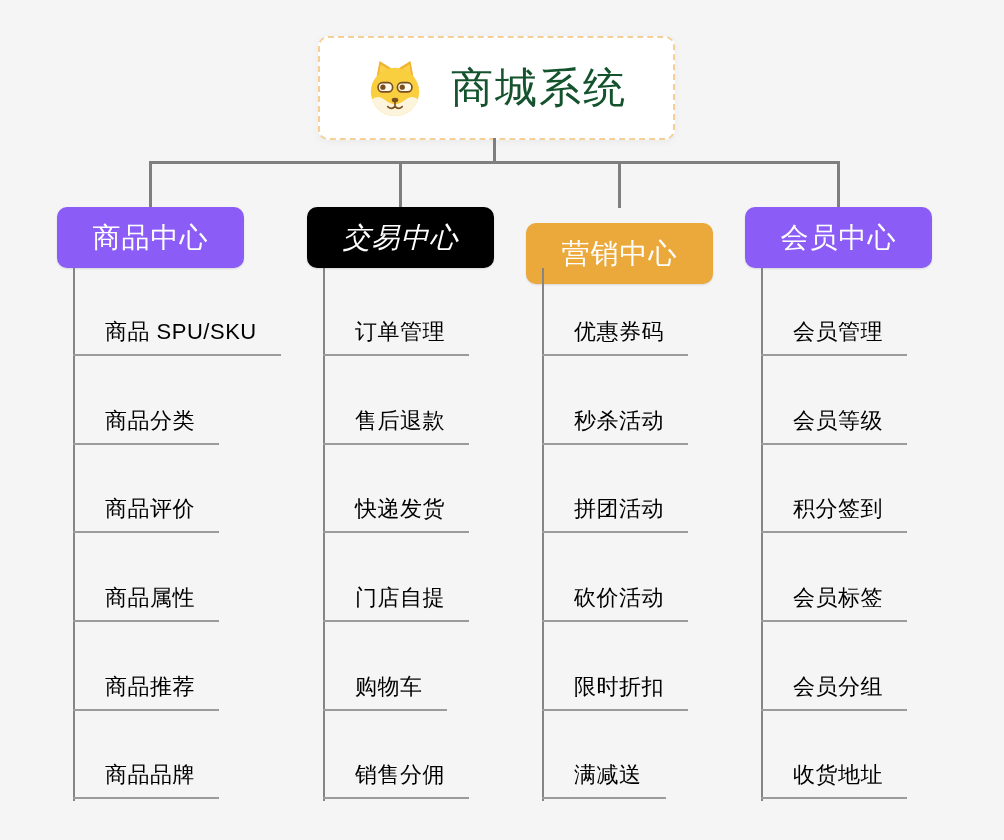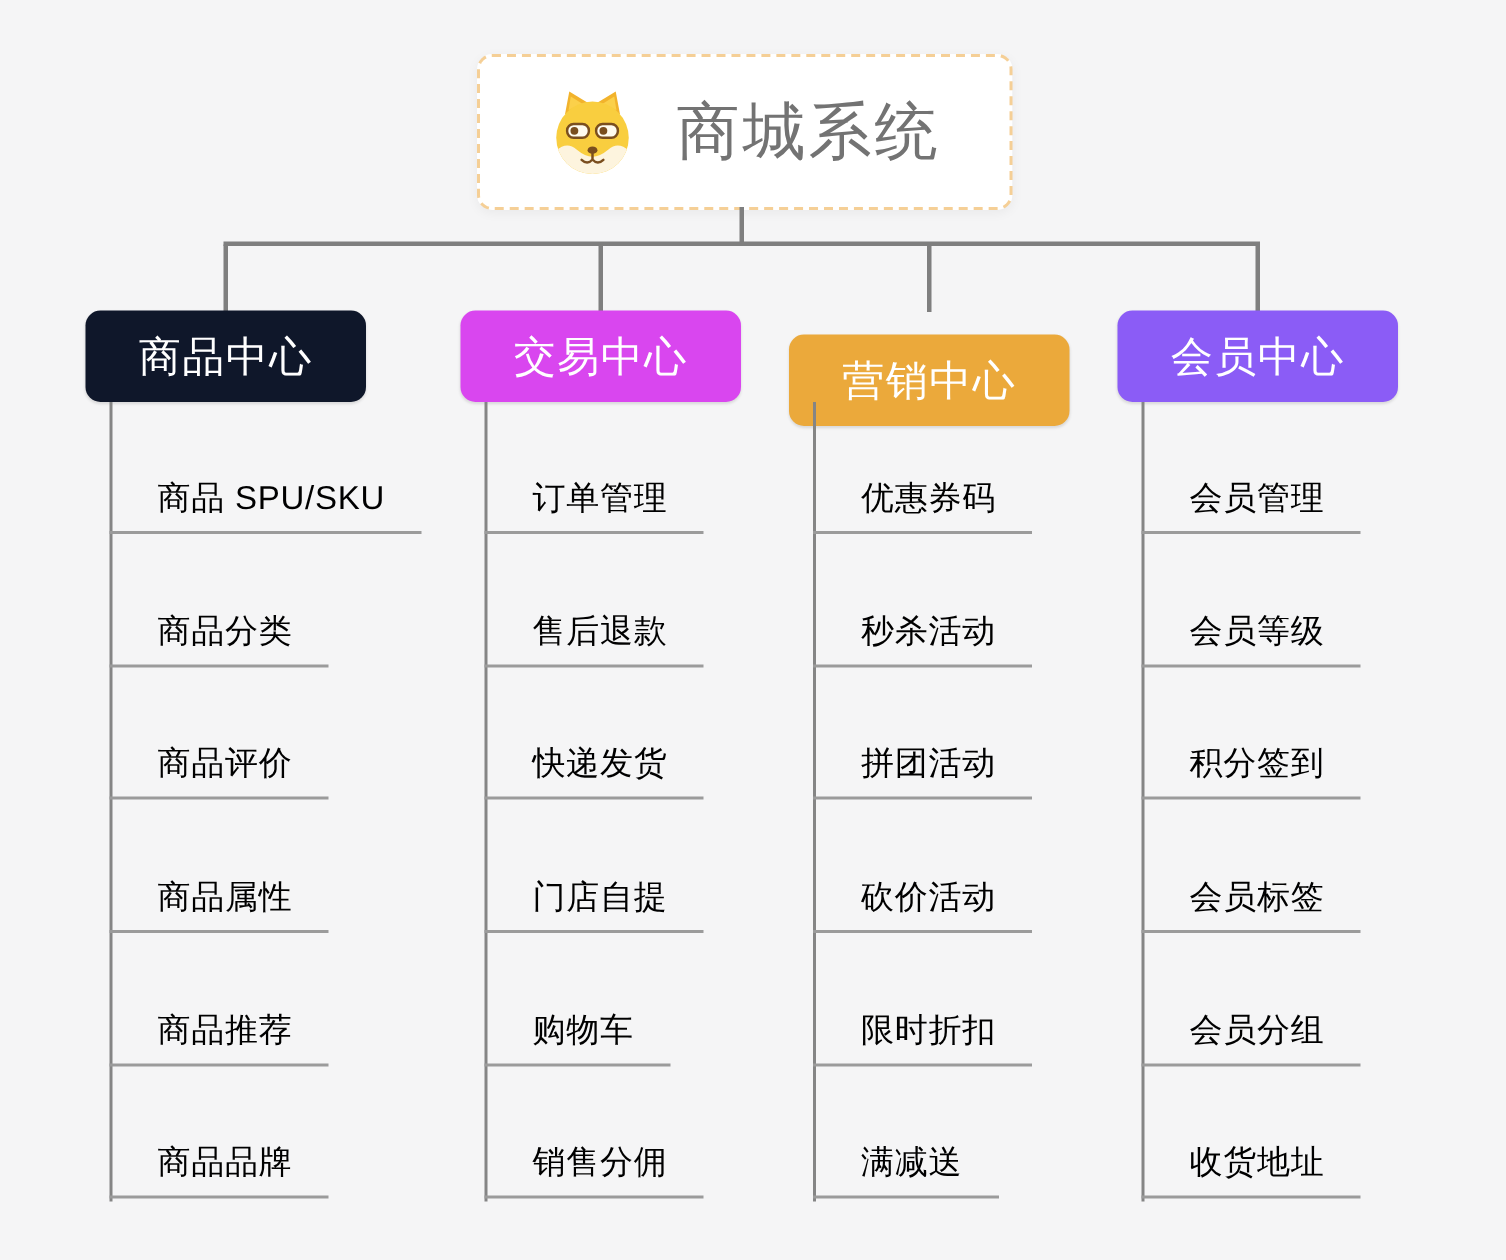--- a/index.html
+++ b/index.html
@@ -57,43 +57,43 @@
     <g clip-path="url(#head)">
       <path d="M2,47 Q11,36 19,43 Q25,48 30,48 Q35,48 41,43 Q49,36 58,47 L58,62 L2,62 Z" fill="#fdf4de"></path>
     </g>
     <rect x="12.5" y="25.5" rx="4.5" ry="4.5" width="15" height="9.5" fill="#fffbee" stroke="#7a4e1e" stroke-width="1.7"></rect>
     <rect x="32.5" y="25.5" rx="4.5" ry="4.5" width="15" height="9.5" fill="#fffbee" stroke="#7a4e1e" stroke-width="1.7"></rect>
     <circle cx="17.5" cy="30.2" r="2.7" fill="#7a4e1e"></circle>
     <circle cx="37.5" cy="30.2" r="2.7" fill="#7a4e1e"></circle>
     <ellipse cx="30" cy="43.5" rx="3.4" ry="2.5" fill="#7a4e1e"></ellipse>
     <path d="M30,45.5 L30,50 M30,50 Q26.5,54 22.5,50.2 M30,50 Q33.5,54 37.5,50.2" stroke="#7a4e1e" stroke-width="1.7" fill="none" stroke-linecap="round"></path>
   </svg>
-  <span class="root-title" style="color: #737373; margin-left: 13px;">商城系统</span>
+  <span class="root-title" style="color: #14532d; margin-left: 13px;">商城系统</span>
 </div>
 
 <div class="connector stem"></div>
 <div class="connector hbar"></div>
 <div class="connector drop drop-0"></div>
 <div class="connector drop drop-1"></div>
 <div class="connector drop drop-2"></div>
 <div class="connector drop drop-3"></div>
 
 <div class="column col-0">
-  <div class="branch-box" style="background-color: #0f172a;">商品中心</div>
+  <div class="branch-box" style="background-color: #8b5cf6;">商品中心</div>
   <div class="vline"></div>
   <div class="item r1">商品 SPU/SKU</div>
   <div class="item r2">商品分类</div>
   <div class="item r3">商品评价</div>
   <div class="item r4">商品属性</div>
   <div class="item r5">商品推荐</div>
   <div class="item r6">商品品牌</div>
 </div>
 
 <div class="column col-1">
-  <div class="branch-box" style="background-color: #d946ef;">交易中心</div>
+  <div class="branch-box" style="background-color: #000000; font-style: italic;">交易中心</div>
   <div class="vline"></div>
   <div class="item r1">订单管理</div>
   <div class="item r2">售后退款</div>
   <div class="item r3">快递发货</div>
   <div class="item r4">门店自提</div>
   <div class="item r5">购物车</div>
   <div class="item r6">销售分佣</div>
 </div>
 
 <div class="column col-2">

